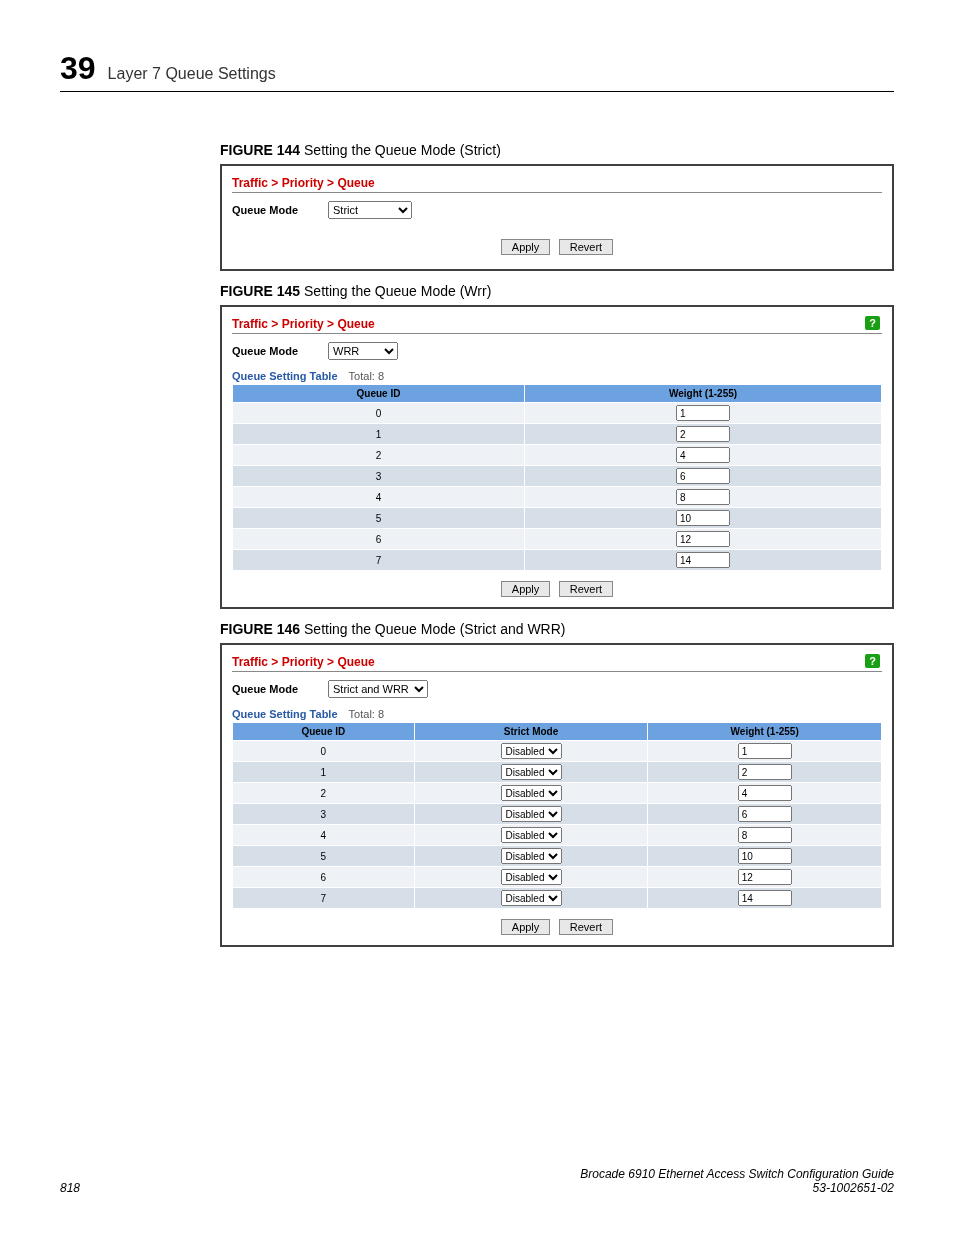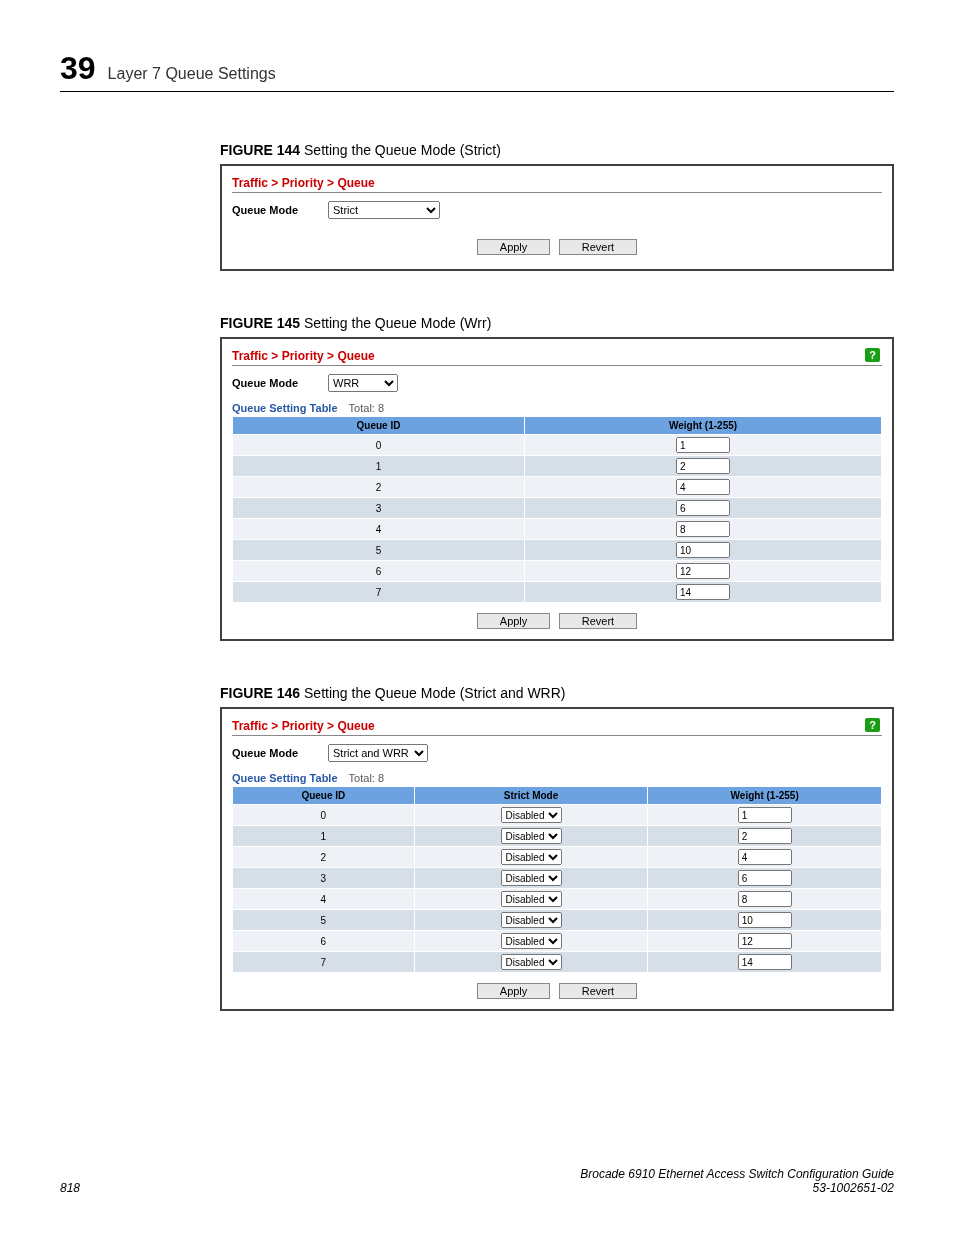--- a/index.html
+++ b/index.html
@@ -31,21 +31,21 @@
     font-size: 16px;
     color: #333;
   }
   .hr-line {
     border: none;
     border-top: 1px solid #000;
     margin: 4px 0 0 0;
   }
   .section {
     margin-left: 160px;
-    margin-bottom: 44px;
+    margin-bottom: 12px;
   }
   .fig-caption {
     margin-bottom: 6px;
     font-size: 14px;
   }
   .fig-caption .fignum { font-weight: bold; }
   .panel {
     border: 2px solid #404040;
     background: #fff;
     font-family: Arial, Helvetica, sans-serif;
@@ -76,21 +76,21 @@
   .mode-row {
     display: flex;
     align-items: center;
     gap: 30px;
     font-size: 11px;
     margin-bottom: 10px;
   }
   .mode-row label { font-weight: bold; }
   .mode-row select {
     font-size: 11px;
-    width: 112px;
+    width: 84px;
     height: 18px;
   }
   .subhead {
     font-size: 11px;
     color: #2759a6;
     font-weight: bold;
     margin-bottom: 2px;
   }
   .subhead .total { color: #555; margin-left: 8px; font-weight: normal; }
   table.qtable {
@@ -122,21 +122,21 @@
   table.qtable select {
     font-size: 10px;
     height: 16px;
   }
   .button-row {
     text-align: center;
     padding: 8px 0 4px 0;
   }
   .button-row input[type=button] {
     font-size: 11px;
-    padding: 1px 22px;
+    padding: 1px 10px;
     margin: 0 2px;
     background: #e8e8e8;
     border: 1px solid #888;
   }
   .footer {
     position: absolute;
     bottom: 40px;
     left: 60px;
     right: 60px;
     font-size: 12px;

